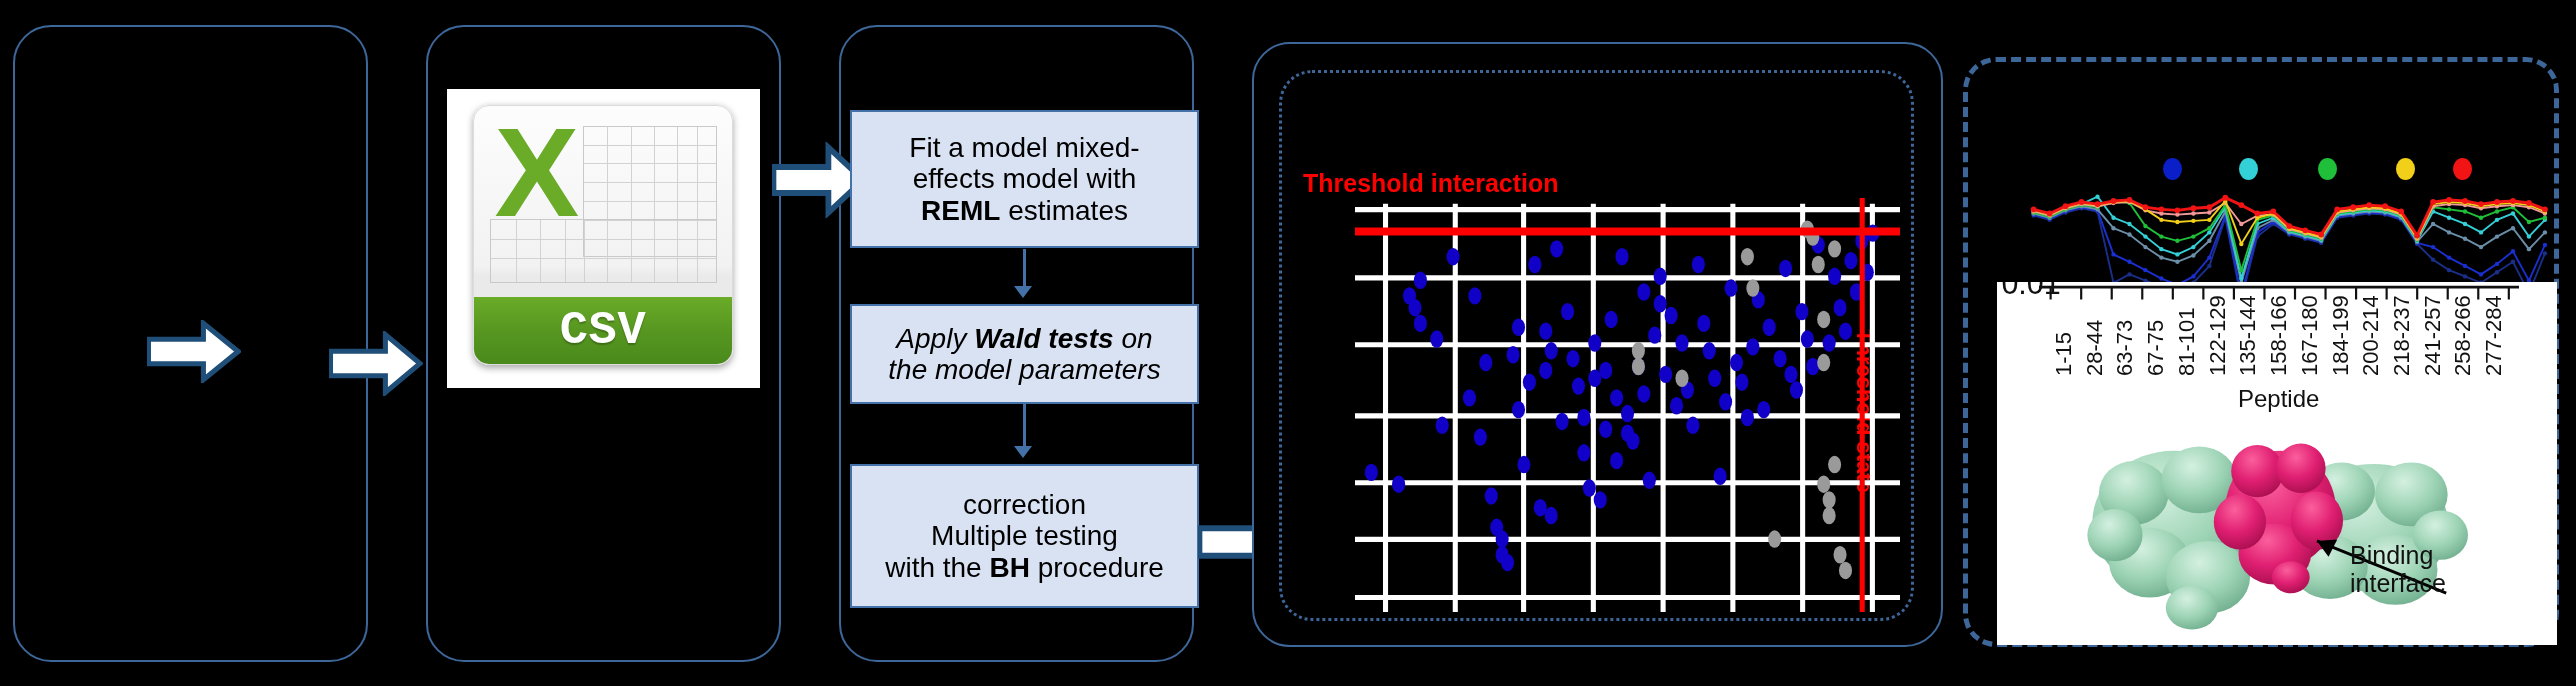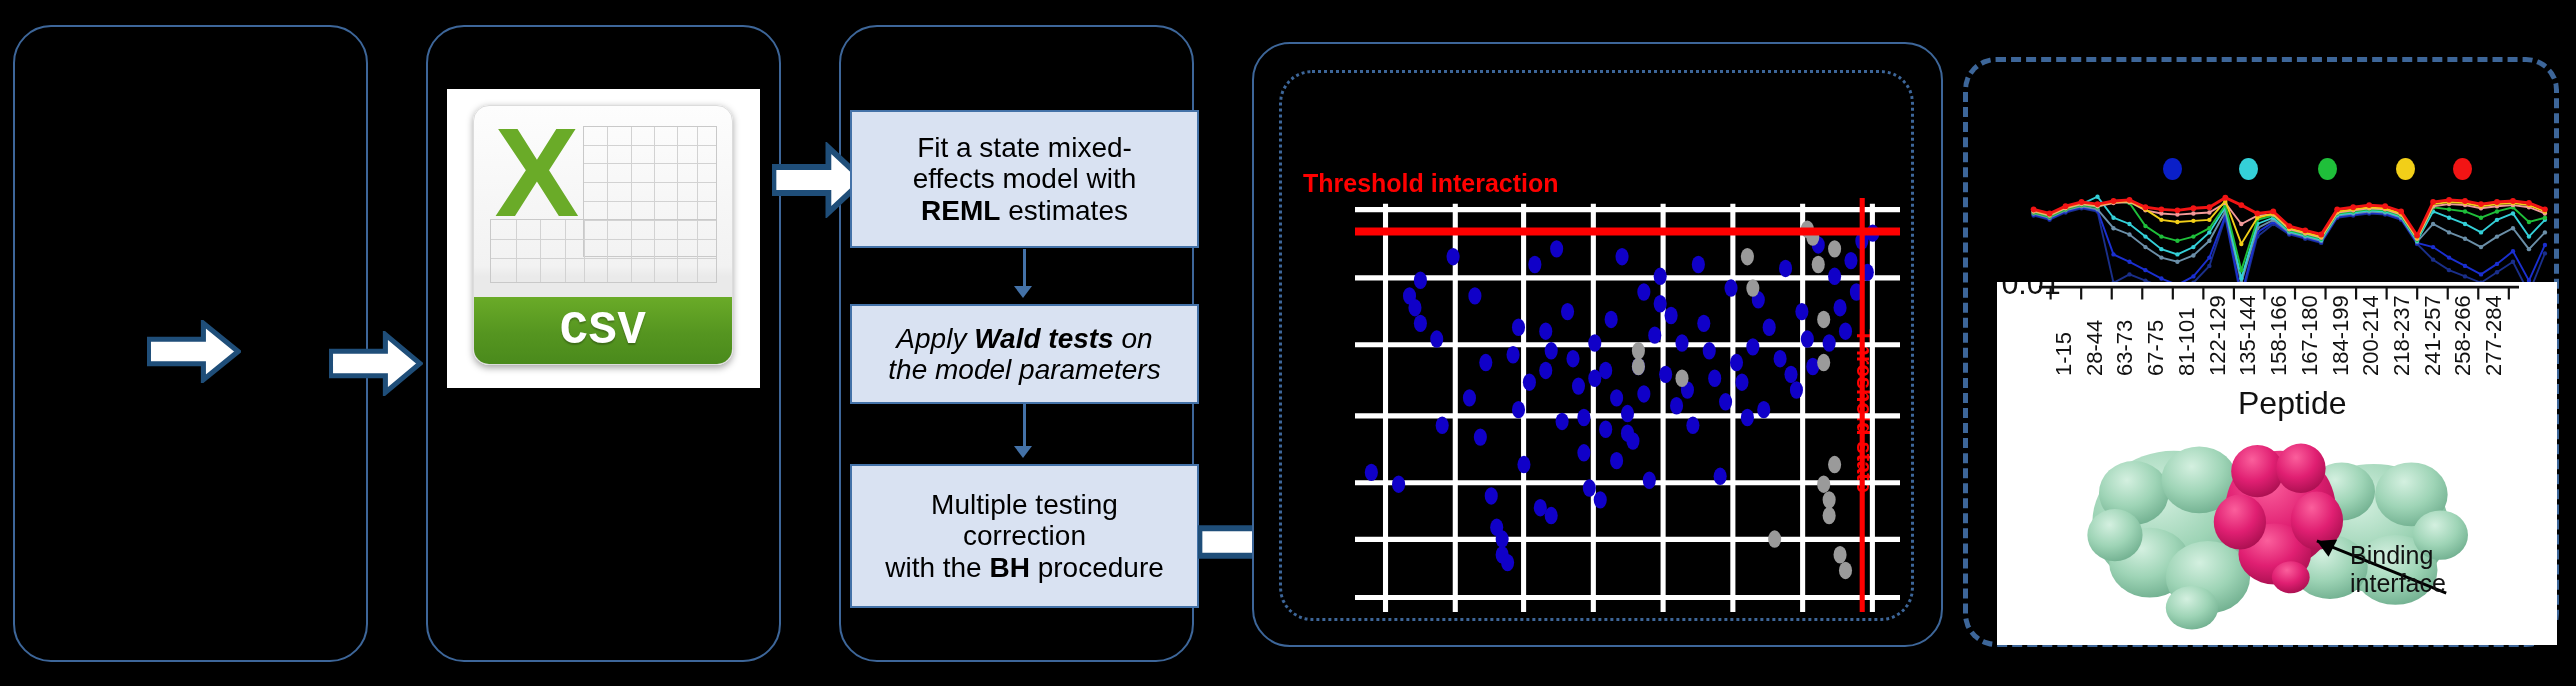--- a/index.html
+++ b/index.html
@@ -210,41 +210,41 @@
   </div>
 
   <div class="panel" style="left:839px; top:25px; width:355px; height:637px;"></div>
 
   <svg class="block-arrow" style="left:772px; top:142px; width:94px; height:76px;" viewBox="0 0 130 104">
     <path d="M2,34 L78,34 L78,7 L126,52 L78,97 L78,70 L2,70 Z" fill="#ffffff" stroke="#1f4e79" stroke-width="8" stroke-linejoin="miter"></path>
   </svg>
 
   <div class="procbox" style="left:850px; top:110px; width:349px; height:138px; font-size:28px;">
     <div class="txt">
-        <div><span>Fit a state mixed-</span></div>
+        <div><span>Fit a model mixed-</span></div>
         <div><span>effects model with</span></div>
         <div><b>REML</b><span> estimates</span></div>
       </div>
   </div>
   <div class="connector" style="left:1023px; top:249px; height:38px;"></div>
   <div class="connector-head" style="left:1014px; top:286px;"></div>
 
   <div class="procbox" style="left:850px; top:304px; width:349px; height:100px; font-size:28px;font-style:italic;">
     <div class="txt">
         <div><span>Apply </span><b>Wald tests</b><span> on</span></div>
         <div><span>the model parameters</span></div>
       </div>
   </div>
   <div class="connector" style="left:1023px; top:404px; height:42px;"></div>
   <div class="connector-head" style="left:1014px; top:446px;"></div>
 
   <div class="procbox" style="left:850px; top:464px; width:349px; height:144px; font-size:28px;">
     <div class="txt">
+        <div><span>correction</span></div>
         <div><span>Multiple testing</span></div>
-        <div><span>correction</span></div>
         <div><span>with the </span><b>BH</b><span> procedure</span></div>
       </div>
   </div>
 
   <svg class="block-arrow" style="left:1198px; top:502px; width:100px; height:80px;" viewBox="0 0 138 110">
     <path d="M2,36 L82,36 L82,7 L133,55 L82,103 L82,74 L2,74 Z" fill="#ffffff" stroke="#1f4e79" stroke-width="8" stroke-linejoin="miter"></path>
   </svg>
 
   <div class="panel" style="left:1252px; top:42px; width:691px; height:605px;"></div>
   <div class="inner-dash fine" style="left:1279px; top:70px; width:635px; height:551px;"></div>
@@ -714,21 +714,21 @@
         <div class="tick-label" style="left: 269px; top: 94px; font-size: 22px;">158-166</div>
         <div class="tick-label" style="left: 300px; top: 94px; font-size: 22px;">167-180</div>
         <div class="tick-label" style="left: 331px; top: 94px; font-size: 22px;">184-199</div>
         <div class="tick-label" style="left: 361px; top: 94px; font-size: 22px;">200-214</div>
         <div class="tick-label" style="left: 392px; top: 94px; font-size: 22px;">218-237</div>
         <div class="tick-label" style="left: 423px; top: 94px; font-size: 22px;">241-257</div>
         <div class="tick-label" style="left: 453px; top: 94px; font-size: 22px;">258-266</div>
         <div class="tick-label" style="left: 484px; top: 94px; font-size: 22px;">277-284</div>
       </div>
 
-    <div class="axis-caption" style="left:241px; top:103px; font-size:32px;">Peptide</div>
+    <div class="axis-caption" style="left:241px; top:103px; font-size:24px;">Peptide</div>
 
     <svg style="position:absolute; left:86px; top:131px; width:385px; height:218px;" viewBox="0 0 530 300">
       <defs>
         <radialGradient id="gGreen" cx="40%" cy="30%" r="75%">
           <stop offset="0%" stop-color="#d4f0e0"></stop>
           <stop offset="55%" stop-color="#9ed4b6"></stop>
           <stop offset="100%" stop-color="#6fae8e"></stop>
         </radialGradient>
         <radialGradient id="gPink" cx="40%" cy="28%" r="75%">
           <stop offset="0%" stop-color="#fb5f9c"></stop>

